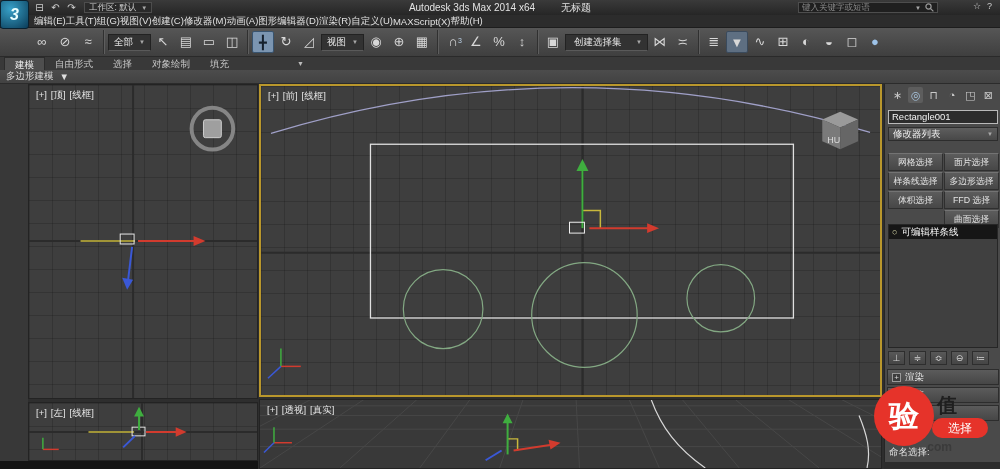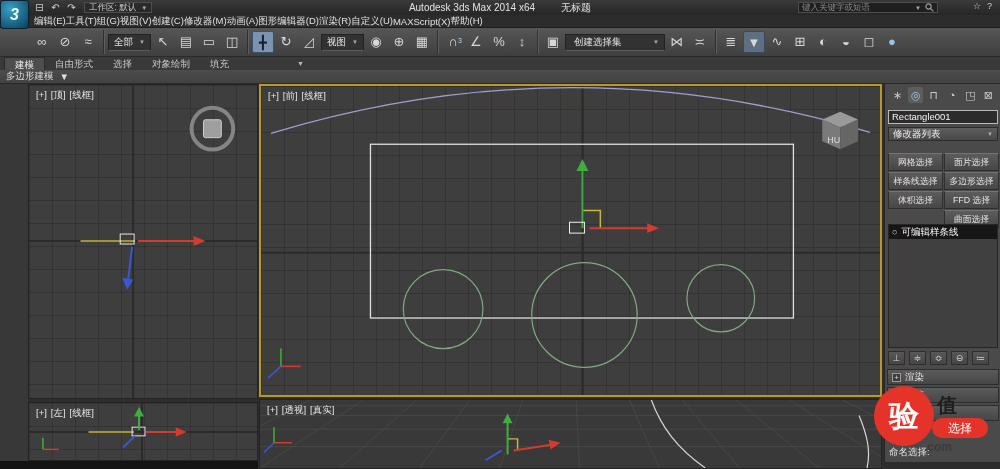--- a/index.html
+++ b/index.html
@@ -153,21 +153,21 @@
   <span class="tbtn">◉</span>
   <span class="tbtn">⊕</span>
   <span class="tbtn">▦</span>
   <div class="tsep"></div>
   <span class="tbtn"><span>∩</span><sup>3</sup></span>
   <span class="tbtn">∠</span>
   <span class="tbtn">%</span>
   <span class="tbtn">↕</span>
   <div class="tsep"></div>
   <span class="tbtn">▣</span>
-  <div class="tb-dd" style="width:100px;padding-left:8px;">
+  <div class="tb-dd" style="width:83px;padding-left:8px;">
     <span style="flex:1;">创建选择集</span>
     <span class="dd">▼</span>
   </div>
   <span class="tbtn">⋈</span>
   <span class="tbtn">≍</span>
   <div class="tsep"></div>
   <span class="tbtn">≣</span>
   <span class="tbtn" style="background:#5e6f82;border:1px solid #3a4a5c;">▼</span>
   <span class="tbtn">∿</span>
   <span class="tbtn">⊞</span>

